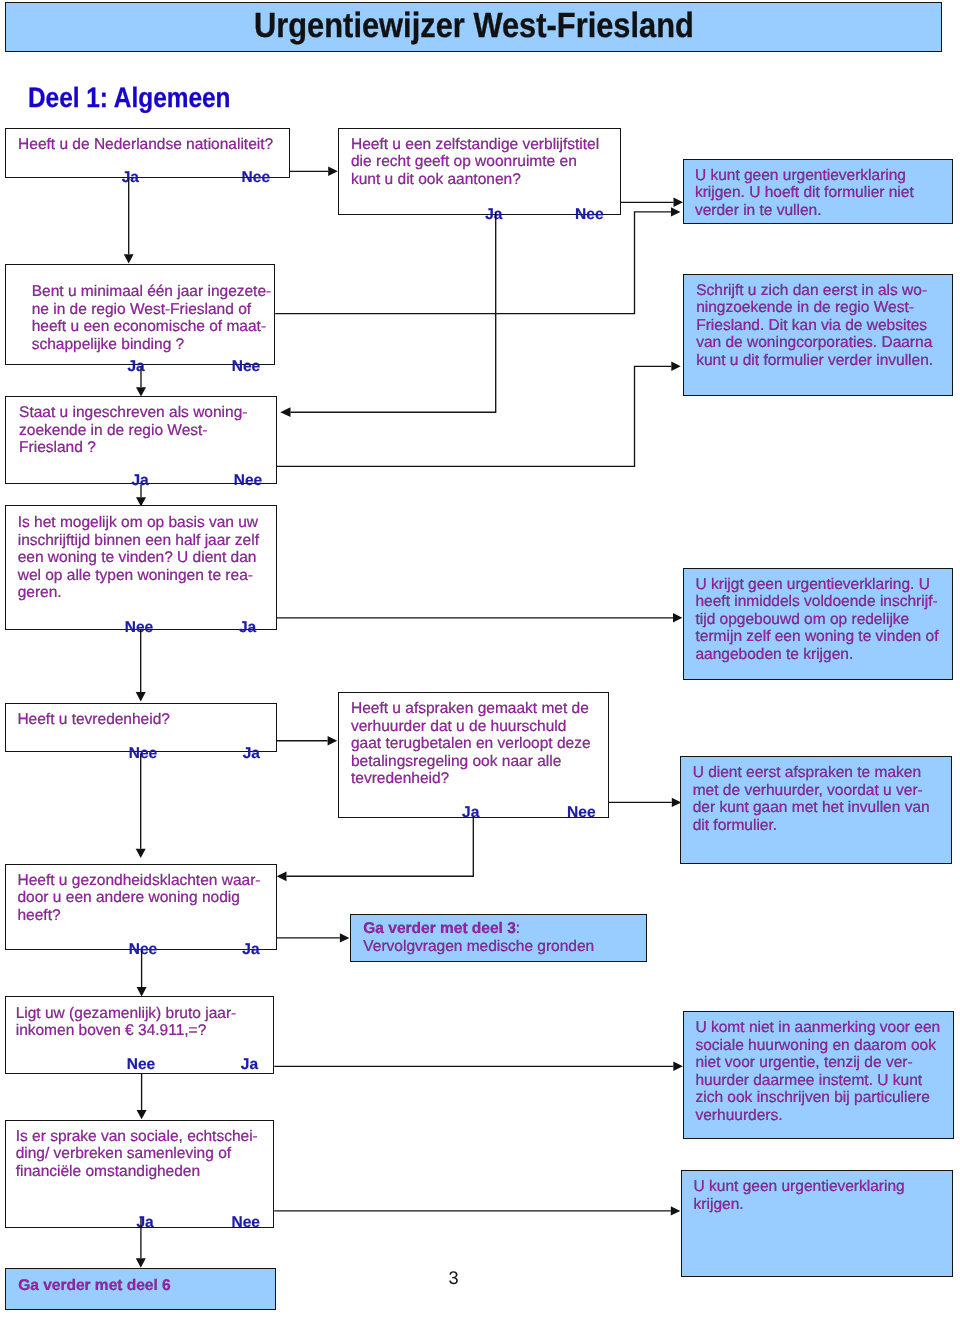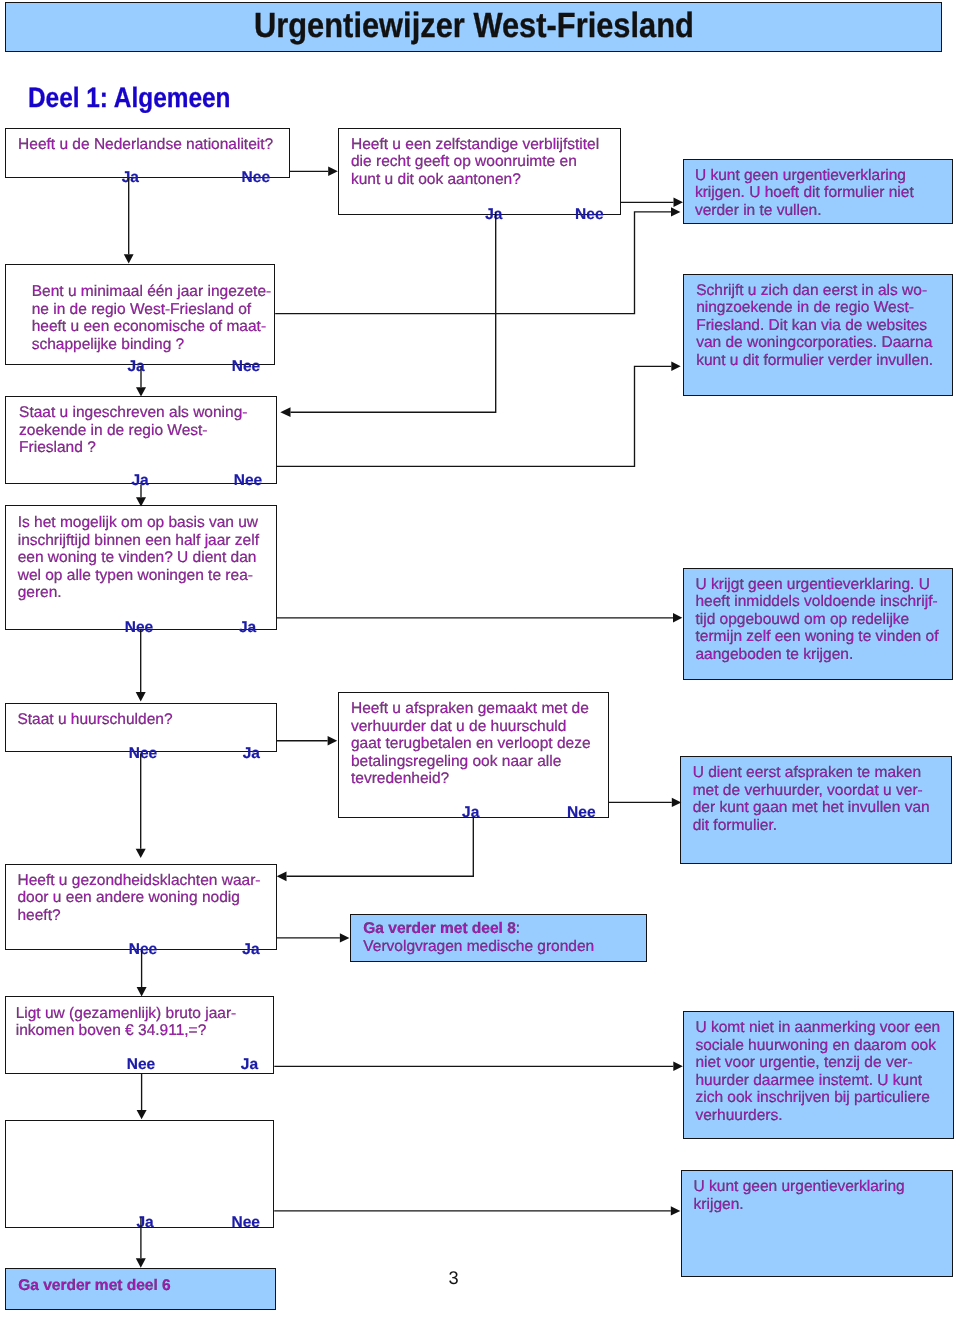--- a/index.html
+++ b/index.html
@@ -81,21 +81,21 @@
   <div class="ans" style="left:238.9px;top:603.1px;">Ja</div>
 
   <div class="box blue" style="left:683.2px;top:567.5px;width:270.1px;height:112.5px;"></div>
   <div class="tb" style="left:695.5px;top:575.7px;">U krijgt geen urgentieverklaring. U
 heeft inmiddels voldoende inschrijf-
 tijd opgebouwd om op redelijke
 termijn zelf een woning te vinden of
 aangeboden te krijgen.</div>
 
   <div class="box" style="left:4.7px;top:703.4px;width:271.9px;height:49px;"></div>
-  <div class="tb" style="left:17.4px;top:711.4px;">Staat u huurschulden?</div>
+  <div class="tb" style="left:17.4px;top:711.4px;">Heeft u tevredenheid?</div>
   <div class="ans" style="left:128.7px;top:728.6px;">Nee</div>
   <div class="ans" style="left:242.7px;top:728.6px;">Ja</div>
 
   <div class="box" style="left:338.1px;top:691.6px;width:270.7px;height:126px;"></div>
   <div class="tb" style="left:351px;top:700px;">Heeft u afspraken gemaakt met de
 verhuurder dat u de huurschuld
 gaat terugbetalen en verloopt deze
 betalingsregeling ook naar alle
 tevredenheid?</div>
   <div class="ans" style="left:462.1px;top:787.9px;">Ja</div>
@@ -108,38 +108,41 @@
 dit formulier.</div>
 
   <div class="box" style="left:4.7px;top:863.7px;width:272.0px;height:86.8px;"></div>
   <div class="tb" style="left:17.5px;top:871.7px;">Heeft u gezondheidsklachten waar-
 door u een andere woning nodig
 heeft?</div>
   <div class="ans" style="left:128.7px;top:924.6px;">Nee</div>
   <div class="ans" style="left:242.3px;top:924.6px;">Ja</div>
 
   <div class="box blue" style="left:350px;top:913.5px;width:296.8px;height:48.9px;"></div>
-  <div class="tb" style="left:363.3px;top:920.1px;"><span class="bld">Ga verder met deel 8</span><span>:</span>
+  <div class="tb" style="left:363.3px;top:920.1px;"><span class="bld">Ga verder met deel 3</span><span>:</span>
 <span>Vervolgvragen medische gronden</span></div>
 
   <div class="box" style="left:4.7px;top:995.8px;width:269.6px;height:77.8px;"></div>
   <div class="tb" style="left:15.7px;top:1004.6px;">Ligt uw (gezamenlijk) bruto jaar-
 inkomen boven € 34.911,=?</div>
   <div class="ans" style="left:126.8px;top:1039.9px;">Nee</div>
   <div class="ans" style="left:240.8px;top:1039.9px;">Ja</div>
 
   <div class="box blue" style="left:683.1px;top:1010.5px;width:270.6px;height:128.4px;"></div>
   <div class="tb" style="left:695.5px;top:1019.2px;">U komt niet in aanmerking voor een
 sociale huurwoning en daarom ook
 niet voor urgentie, tenzij de ver-
 huurder daarmee instemt. U kunt
 zich ook inschrijven bij particuliere
 verhuurders.</div>
 
   <div class="box" style="left:4.7px;top:1120.4px;width:269.6px;height:107.5px;"></div>
+  <div class="tb" style="left:15.7px;top:1127.7px;">Is er sprake van sociale, echtschei-
+ding/ verbreken samenleving of
+financiële omstandigheden</div>
   <div class="ans" style="left:136.4px;top:1198.3px;">Ja</div>
   <div class="ans" style="left:231.5px;top:1198.3px;">Nee</div>
 
   <div class="box blue" style="left:680.6px;top:1170.2px;width:272.3px;height:106.6px;"></div>
   <div class="tb" style="left:693.6px;top:1178.2px;">U kunt geen urgentieverklaring
 krijgen.</div>
 
   <div class="box blue" style="left:4.7px;top:1267.9px;width:271.1px;height:42.1px;"></div>
   <div class="tb bld" style="left:18.2px;top:1276.5px;">Ga verder met deel 6</div>
 

